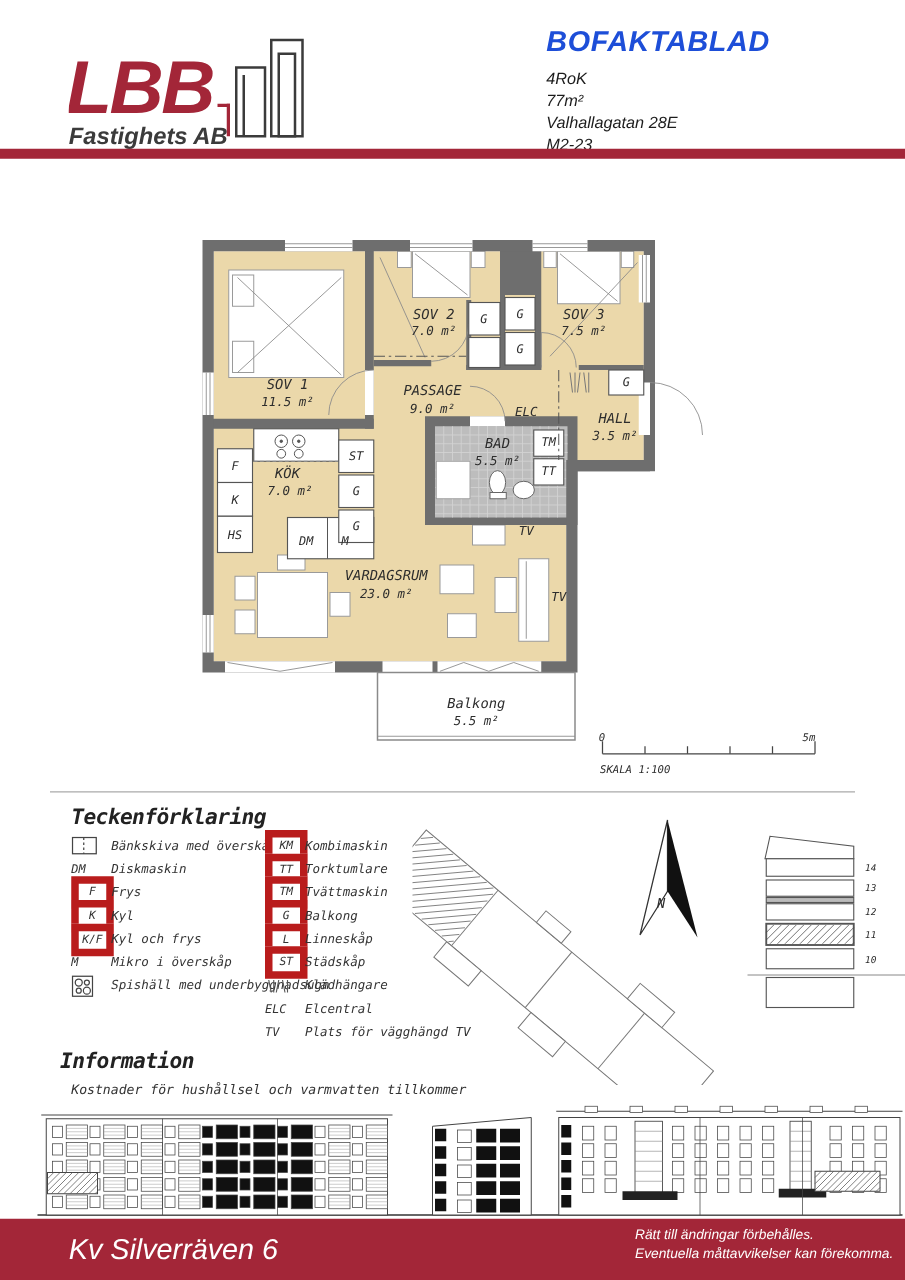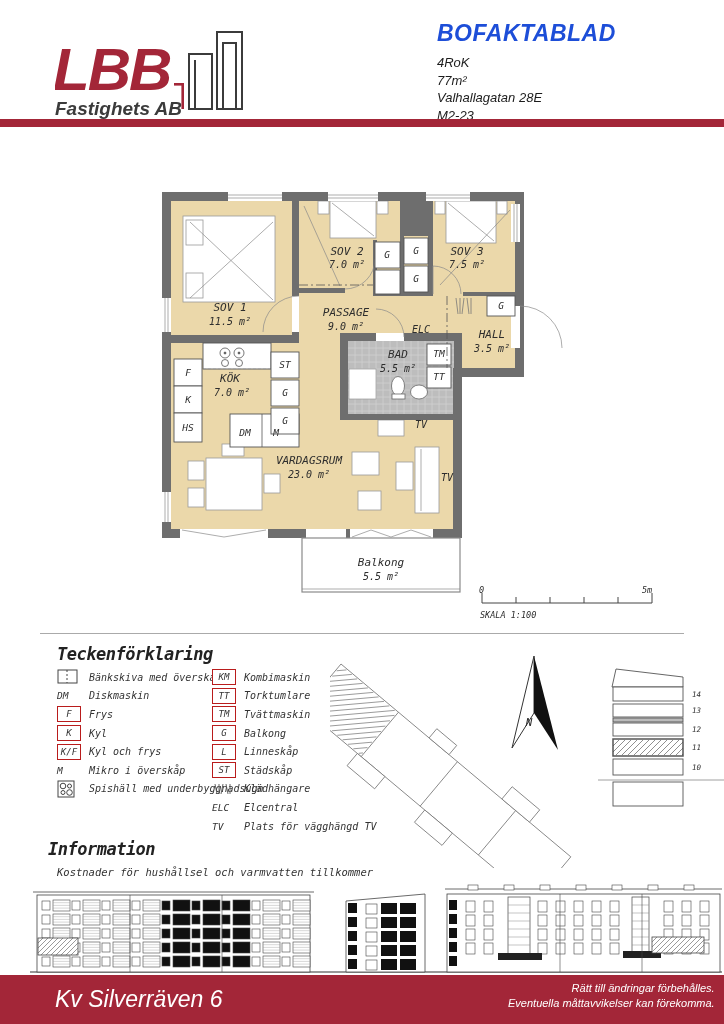--- a/index.html
+++ b/index.html
@@ -22,29 +22,29 @@
   .thin{stroke:#8a8a8a;stroke-width:.7;fill:none;}
   .divline{position:absolute;left:40px;top:633px;width:644px;height:1px;background:#aaa;}
   
   .sec-h{position:absolute;font-family:"DejaVu Sans Mono",monospace;font-weight:bold;
          font-size:17px;color:#222;letter-spacing:-.5px;}
   .legend-col{position:absolute;top:668px;}
   .lrow{display:flex;align-items:center;height:18.6px;}
   .lsym{width:32px;display:flex;align-items:center;}
   .llab{font-family:"DejaVu Sans Mono",monospace;font-size:10px;color:#333;white-space:nowrap;}
   .lbox{display:inline-flex;align-items:center;justify-content:center;min-width:18px;height:14px;
-        padding:0 2px;border:1px solid #b91c1c;font-family:"DejaVu Sans Mono",monospace;
+        padding:0 2px;border:6px solid #b91c1c;font-family:"DejaVu Sans Mono",monospace;
         font-size:9px;color:#333;background:#fff;}
   .lkey{font-family:"DejaVu Sans Mono",monospace;font-size:9.5px;color:#333;}
   .spacer{height:17px;}
   .info-text{position:absolute;font-family:"DejaVu Sans Mono",monospace;font-size:10.5px;color:#333;}
   
   .footer{position:absolute;left:0;top:975px;width:724px;height:49px;background:var(--brand,#A32638);}
   .footer-proj{position:absolute;left:55px;top:11px;color:#fff;font-size:23px;}
-  .footer-note{position:absolute;left:508px;top:6px;color:#fff;font-size:11px;line-height:15px;text-align:right;}
+  .footer-note{position:absolute;left:508px;top:6px;color:#fff;font-size:11px;line-height:15px;}
   .abs{position:absolute;}
 </style>
 </head>
 <body>
 
 <div class="page">
 
   <div class="logo-wrap">
     <svg width="235" height="96" viewBox="0 0 235 96">
       <text x="-2" y="64" style="font-family:'Liberation Sans',sans-serif;font-weight:bold;font-size:60px;fill:#A32638;letter-spacing:-2px;">LBB</text>

